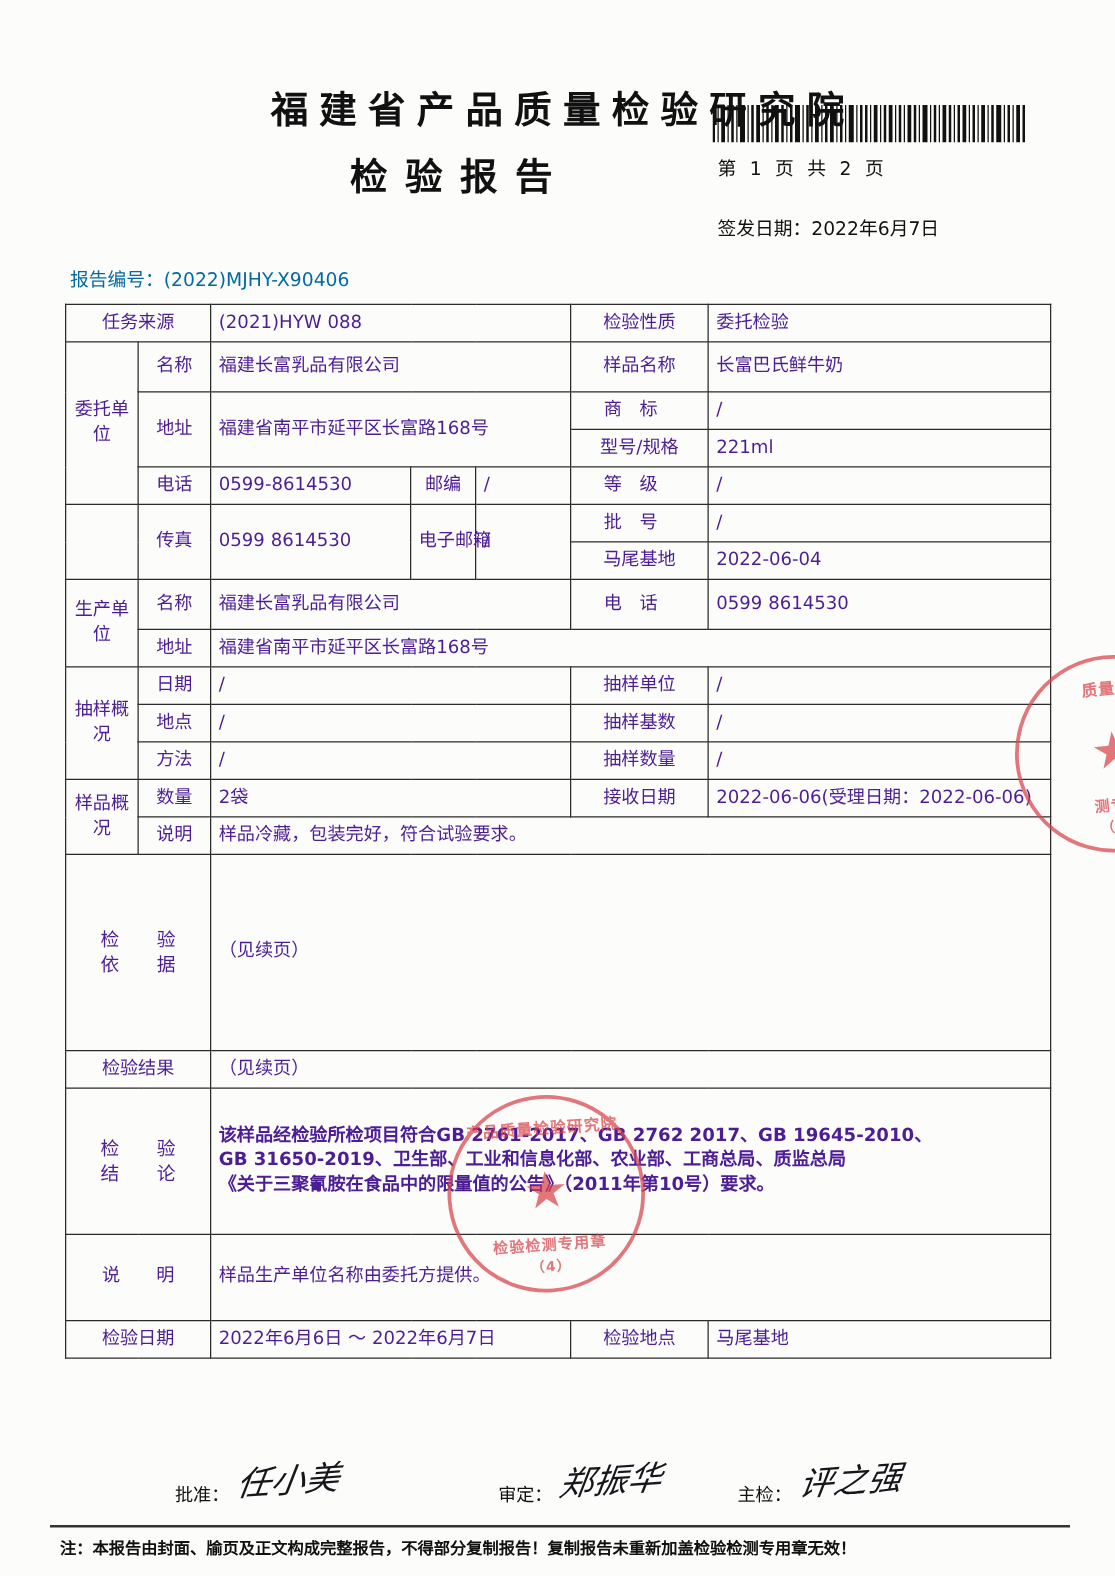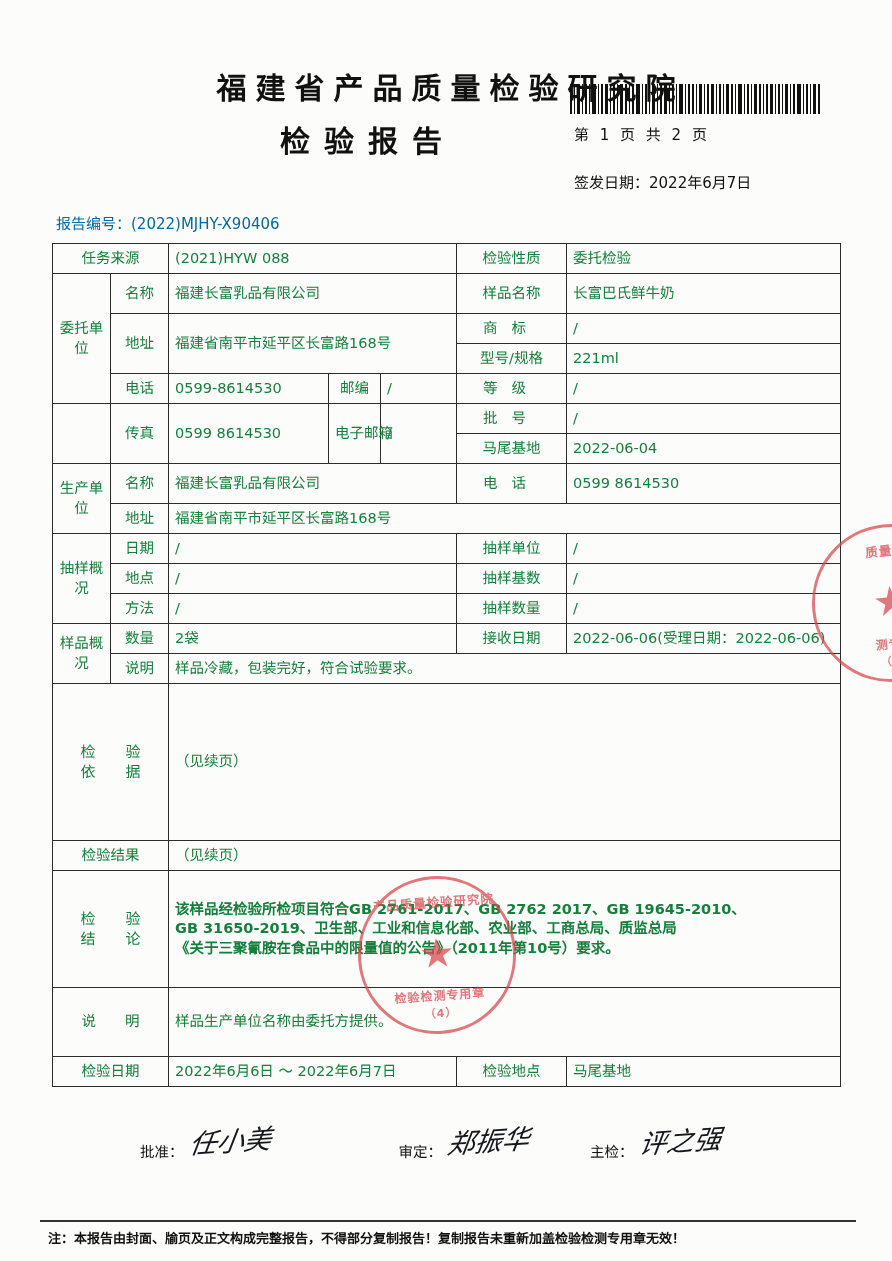--- a/index.html
+++ b/index.html
@@ -93,21 +93,21 @@
 
   
   table.main {
     position: absolute;
     left: 52px;
     top: 243px;
     width: 788px;
     border-collapse: collapse;
     table-layout: fixed;
     font-size: 14.5px;
-    color: #15803d;
+    color: #4c1d95;
     border-radius: 16px;
   }
   table.main td {
     border: 1px solid #2b2b2b;
     padding: 3px 6px;
     vertical-align: middle;
     line-height: 1.35;
   }
   .lbl {
     text-align: center;
@@ -154,21 +154,21 @@
   .note-cell {
     vertical-align: middle;
     padding-left: 14px;
     height: 62px;
   }
 
   
   .sign-row {
     position: absolute;
     left: 52px;
-    top: 1128px;
+    top: 1172px;
     width: 788px;
     display: flex;
     align-items: center;
   }
   .sign-item {
     display: flex;
     align-items: flex-start;
     font-size: 14.5px;
     color: #111;
   }

